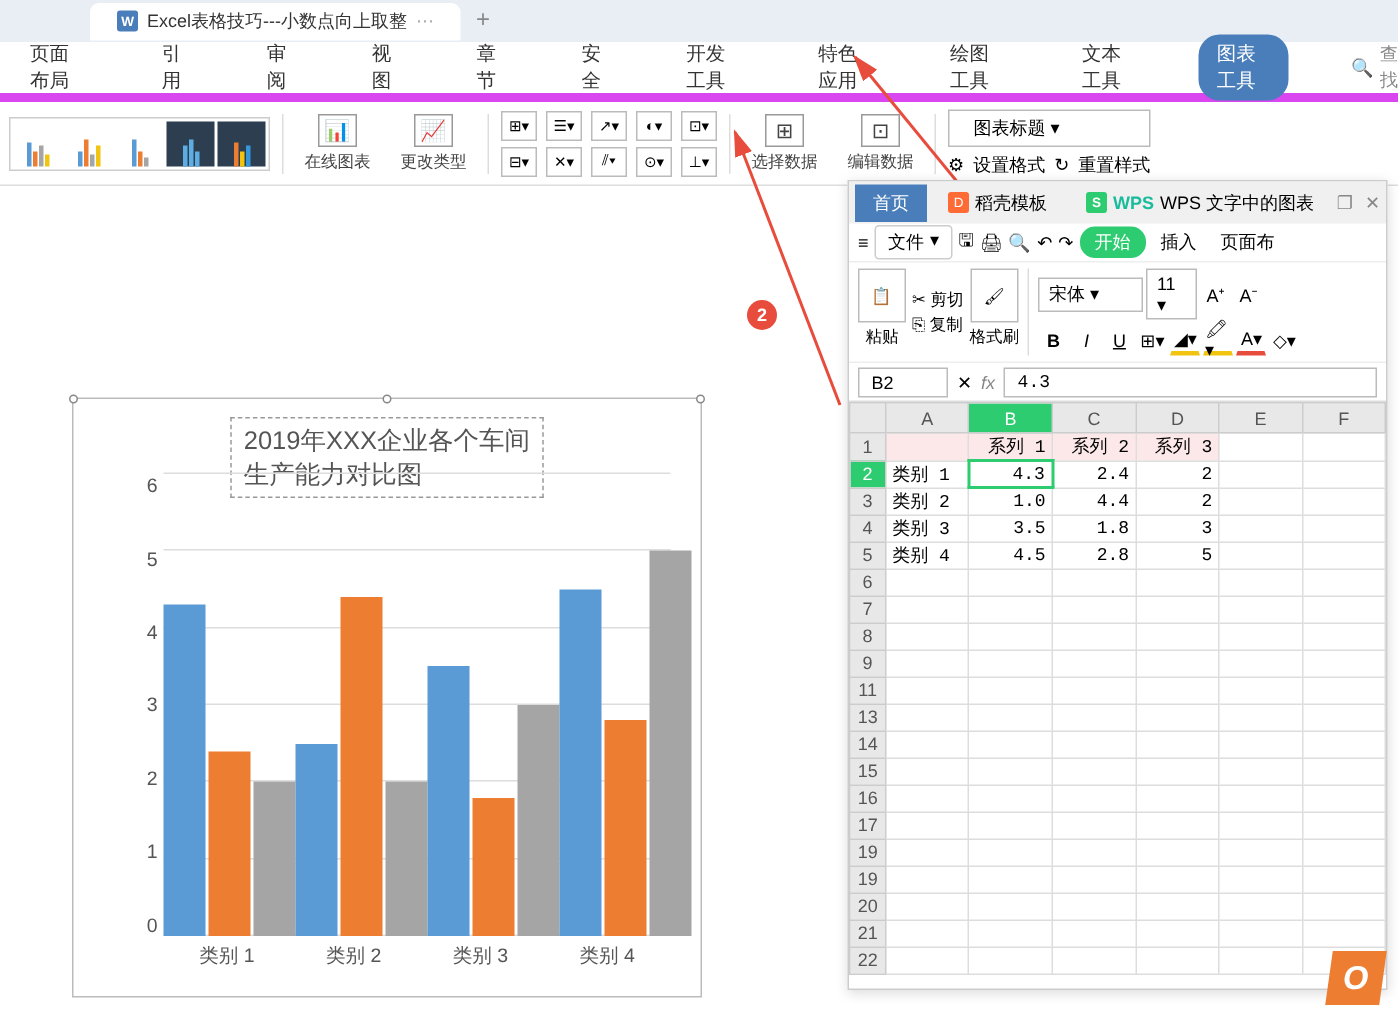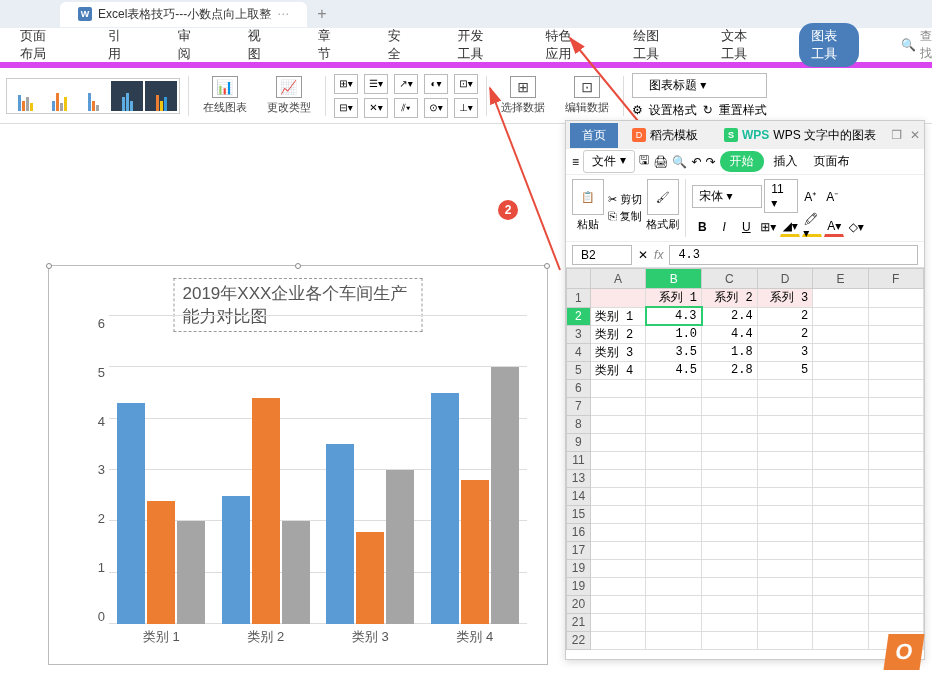--- a/index.html
+++ b/index.html
@@ -26,21 +26,21 @@
 .toolbtn { display: flex; flex-direction: column; align-items: center; font-size: 11px; color: #444; padding: 2px 6px; cursor: pointer; gap: 2px; }
 .toolbtn .ico { width: 26px; height: 22px; border: 1px solid #999; display: flex; align-items: center; justify-content: center; font-size: 14px; }
 .smallgrid { display: flex; gap: 6px; align-items: center; }
 .smallbtn { width: 24px; height: 20px; border: 1px solid #bbb; background: #fff; font-size: 10px; display: flex; align-items: center; justify-content: center; cursor: pointer; }
 .titlebox { border: 1px solid #bbb; padding: 3px 16px; font-size: 12px; }
 .rightgroup { display: flex; flex-direction: column; gap: 4px; }
 .rightrow { display: flex; align-items: center; gap: 6px; font-size: 12px; }
 .sep { width: 1px; height: 40px; background: #ddd; }
 
 
-.chartarea { position: absolute; left: 48px; top: 265px; width: 500px; height: 400px; border: 1px solid #bbb; background: #fff; }
+.chartarea { position: absolute; left: 48px; top: 265px; width: 420px; height: 400px; border: 1px solid #bbb; background: #fff; }
 .chartsel { position: absolute; width: 6px; height: 6px; border: 1px solid #888; background: #fff; border-radius: 3px; }
 .charttitle { position: absolute; left: 50%; top: 12px; transform: translateX(-50%); border: 1px dashed #999; padding: 3px 8px; font-size: 17px; color: #555; }
 .plot { position: absolute; left: 60px; top: 50px; right: 20px; bottom: 40px; }
 .yaxis { position: absolute; left: -20px; top: 0; bottom: 0; display: flex; flex-direction: column-reverse; justify-content: space-between; }
 .ylab { font-size: 13px; color: #555; text-align: right; width: 16px; }
 .gridlines { position: absolute; inset: 0; }
 .gl { position: absolute; left: 0; right: 0; height: 1px; background: #ddd; }
 .bars { position: absolute; inset: 0; display: flex; }
 .bargroup { flex: 1; display: flex; align-items: flex-end; justify-content: center; gap: 2px; }
 .bar { width: 28px; }

